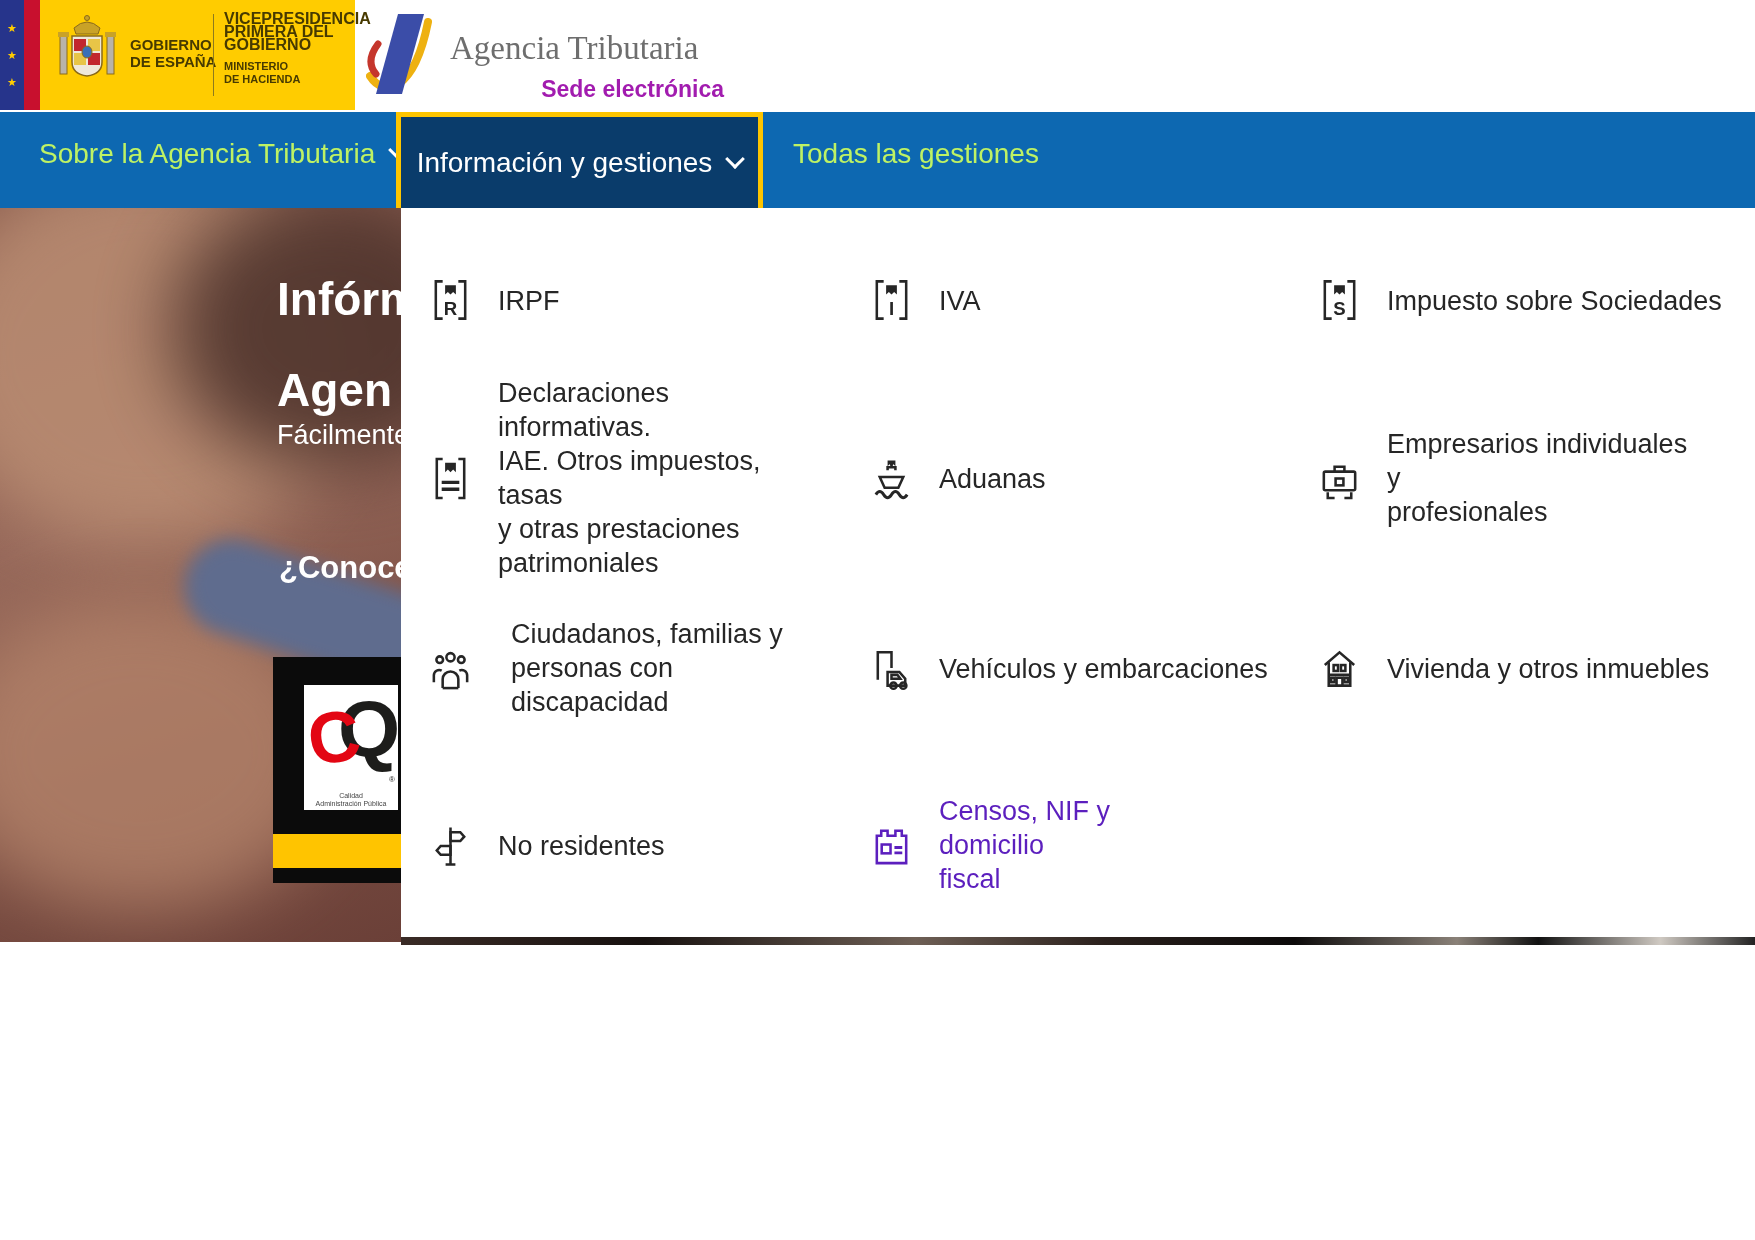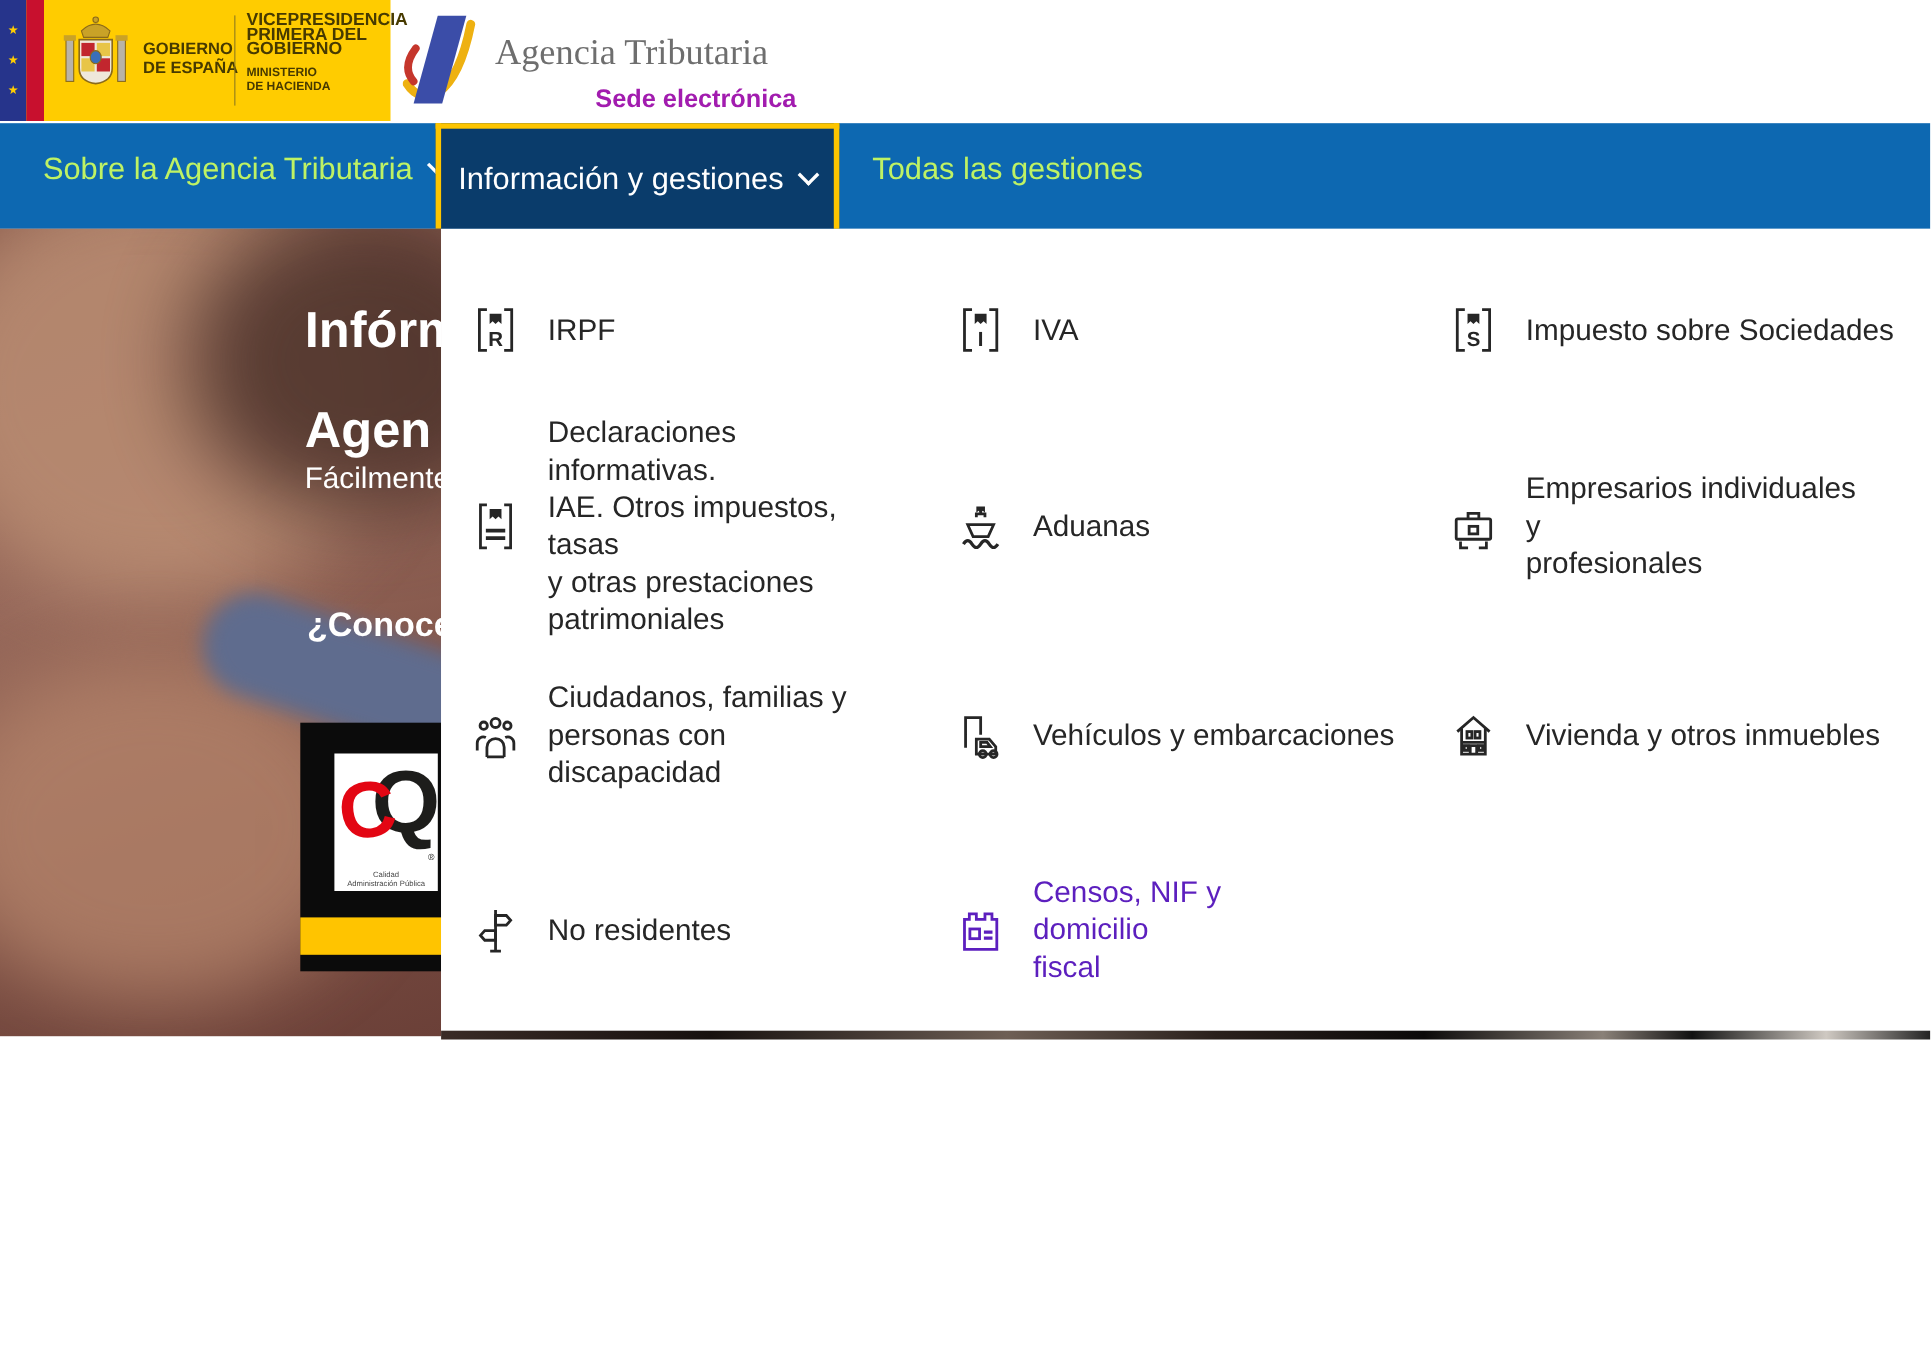--- a/index.html
+++ b/index.html
@@ -68,21 +68,21 @@
 
   
   .panel{position:absolute;left:401px;top:208px;width:1354px;height:729px;background:#fff;}
   .mi{position:absolute;display:flex;align-items:center;gap:24px;transform:translateY(-50%);
       color:#262626;text-decoration:none;cursor:pointer;}
   .mi .lbl{font-size:27px;line-height:34px;white-space:pre-line;}
   .mi .ic{flex:0 0 auto;width:47px;height:47px;display:block;}
   .mi.visited{color:#5c1fbe;}
   .r1{top:92px;} .r2{top:270px;} .r3{top:460px;} .r4{top:637px;}
   .c1{left:26px;} .c2{left:467px;} .c3{left:915px;}
-  .w320 .lbl{width:320px;} .w310 .lbl{width:310px;} .w270 .lbl{width:270px;} .w260 .lbl{width:260px;}
+  .w320 .lbl{width:320px;} .w310 .lbl{width:310px;margin-left:13px;} .w270 .lbl{width:270px;} .w260 .lbl{width:260px;}
   .ic svg{width:47px;height:47px;stroke:currentColor;fill:none;stroke-width:2.6;}
   .ic svg text{stroke:none;fill:currentColor;font-family:"Liberation Sans",sans-serif;font-weight:bold;}
 
   
   .band{position:absolute;left:401px;top:937px;width:1354px;height:8px;
         background:linear-gradient(90deg,#3a2b26 0%,#17110f 18%,#6e5f55 38%,#2a201c 52%,
                    #0c0a0a 66%,#8a8178 78%,#111 84%,#cfc9c2 93%,#222 100%);}
 </style>
 </head>
 <body>

